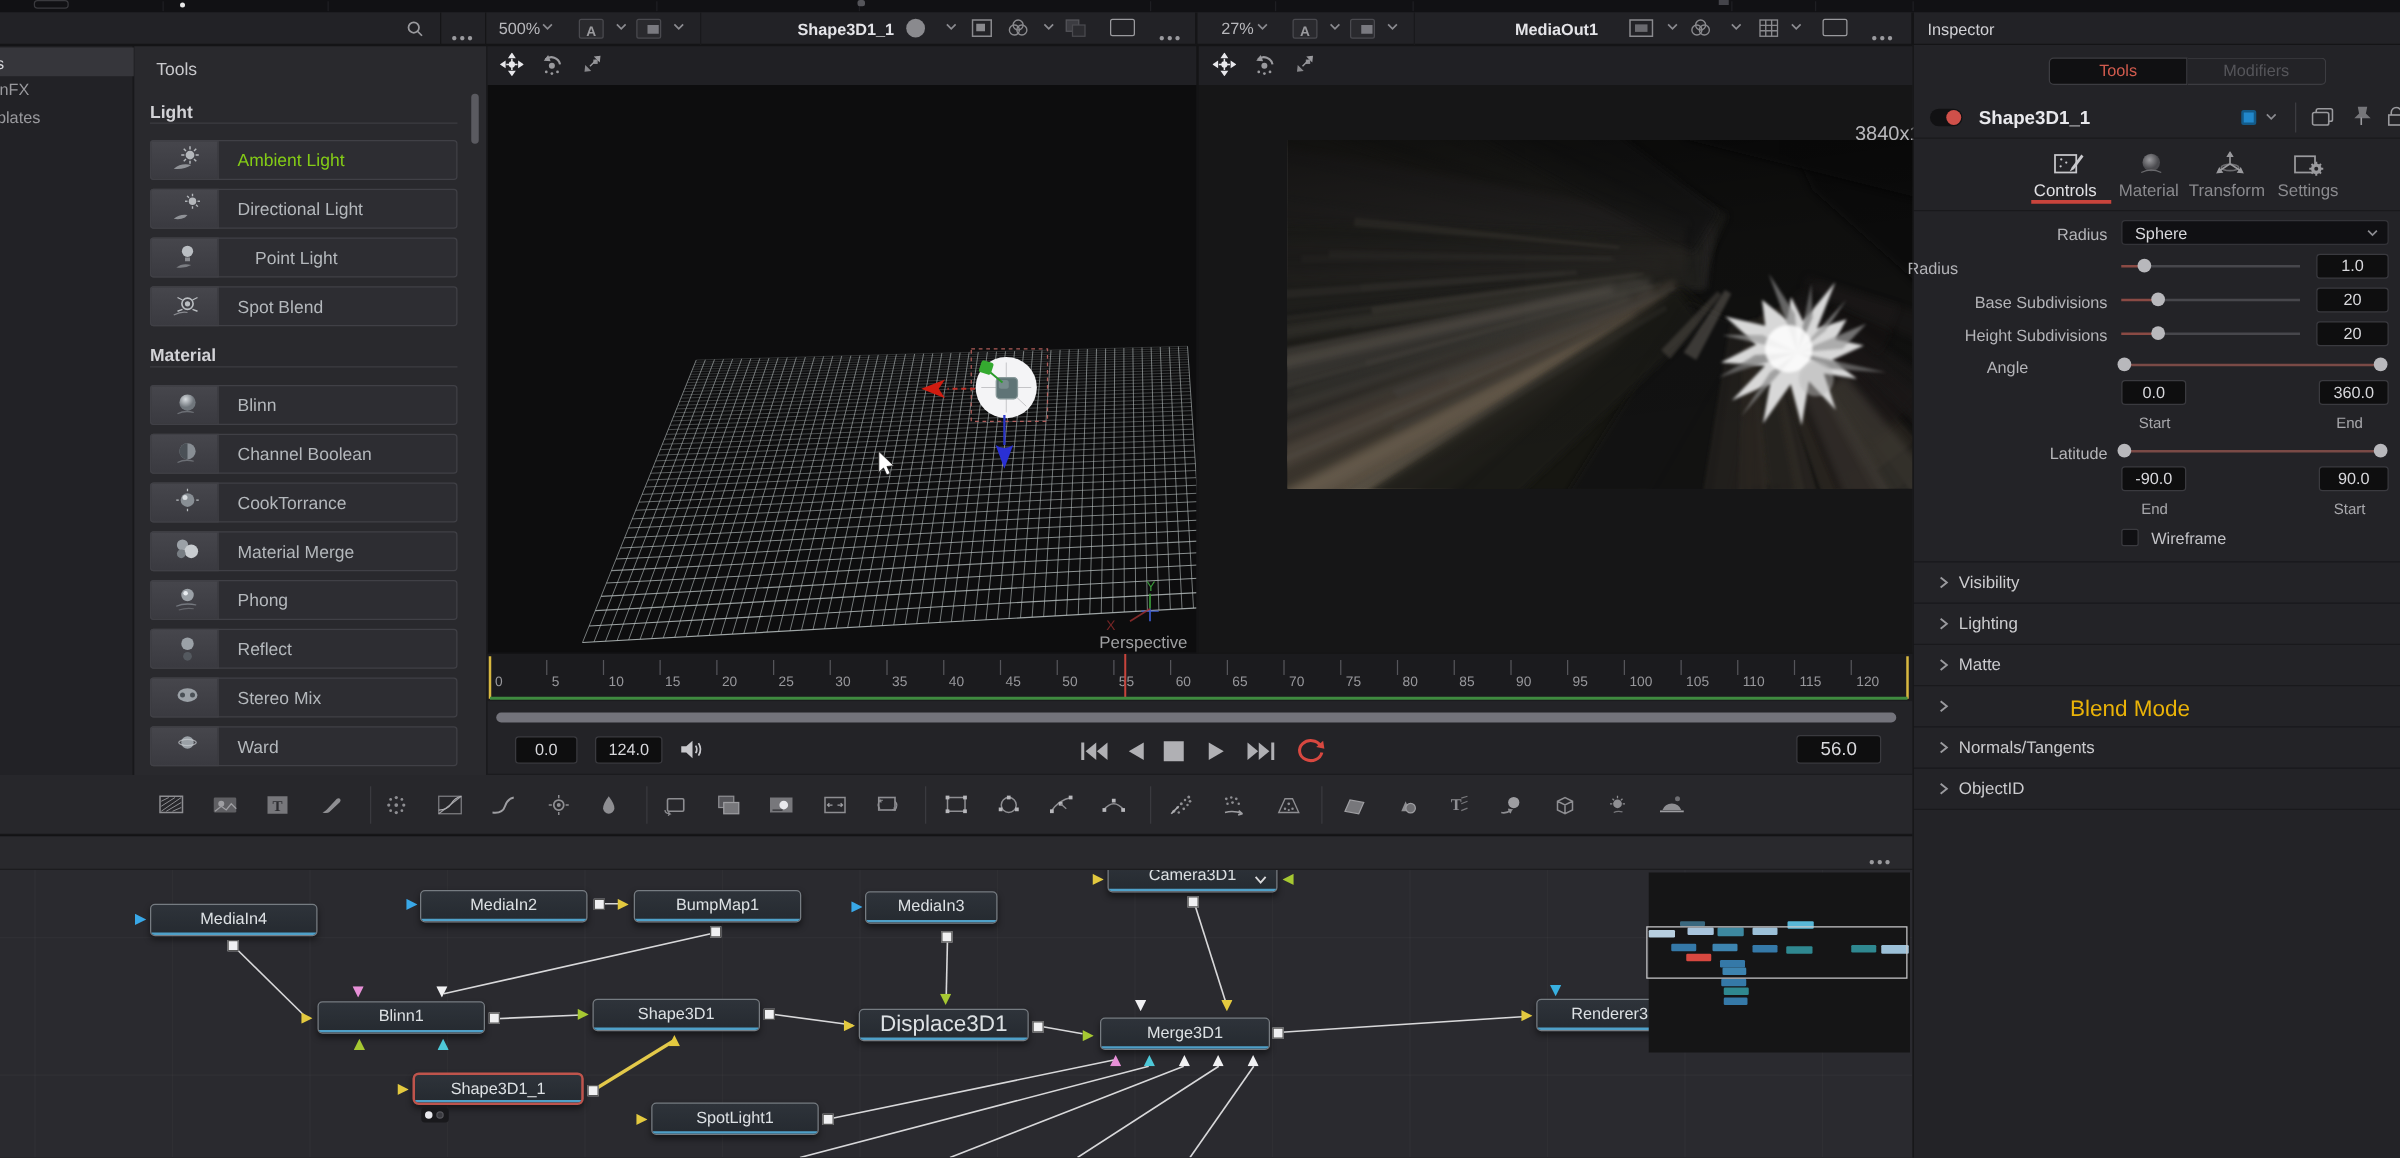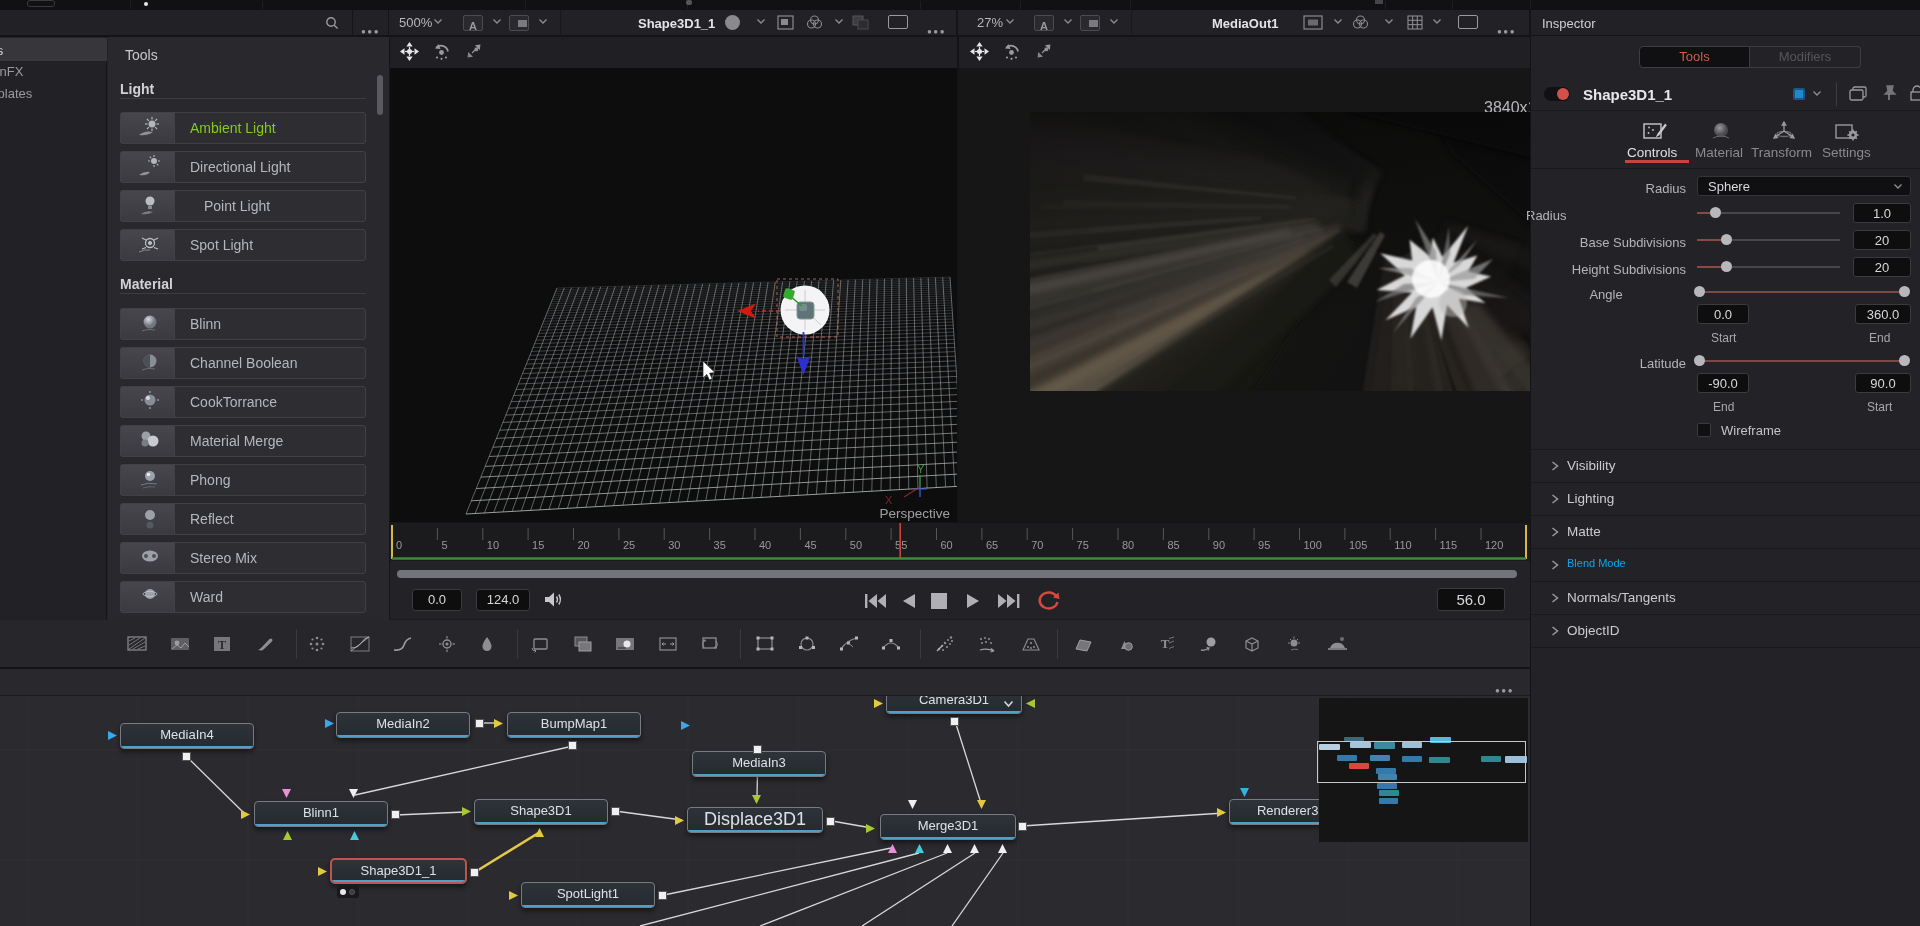--- a/index.html
+++ b/index.html
@@ -175,21 +175,21 @@
     <span class="abs" style="left:204px;top:198px;color:#b4b8bc;font-size:14px">Point Light</span>
     <div class="abs" style="left:120px;top:229px;width:246px;height:32px;background:#2d2d32;border:1px solid #404046;border-radius:3px;overflow:hidden"></div>
     <div class="abs" style="left:120px;top:229px;width:55px;height:32px;background:linear-gradient(#46464c,#3a3a40);border:1px solid #404046;border-radius:3px 0 0 3px"><svg width="54" height="30" viewBox="0 0 54 30">
         <g fill="none" stroke="#c8ccd0" opacity="0.9">
           <circle cx="29" cy="13" r="4.5" stroke-width="1.3"></circle>
           <circle cx="29" cy="13" r="1.6" fill="#c8ccd0"></circle>
           <path d="M21 8 l4 2 M37 8 l-4 2 M21 19 l4 -1.5 M37 19 l-4 -1.5" stroke-width="1.1"></path>
           <path d="M18 22 q6 -3 11 -2" stroke-width="1" opacity="0.6"></path>
         </g>
       </svg></div>
-    <span class="abs" style="left:190px;top:237px;color:#b4b8bc;font-size:14px">Spot Light</span>
+    <span class="abs" style="left:190px;top:237px;color:#b4b8bc;font-size:14px">Spot Blend</span>
     <div class="abs" style="left:120px;top:308px;width:246px;height:32px;background:#2d2d32;border:1px solid #404046;border-radius:3px;overflow:hidden"></div>
     <div class="abs" style="left:120px;top:308px;width:55px;height:32px;background:linear-gradient(#46464c,#3a3a40);border:1px solid #404046;border-radius:3px 0 0 3px"><svg width="54" height="30" viewBox="0 0 54 30">
         <defs>
           <radialGradient id="sg" cx="0.38" cy="0.3">
             <stop offset="0" stop-color="#d8dce0"></stop>
             <stop offset="1" stop-color="#70767c"></stop>
           </radialGradient>
         </defs>
         <circle cx="29" cy="13" r="6.5" fill="url(#sg)"></circle>
         <path d="M21 22 q6 -3 13 -1" stroke="#9aa0a6" fill="none" opacity="0.5"></path>
@@ -884,21 +884,21 @@
         </svg>
         <div class="abs" style="left:475px;top:719px;width:9px;height:9px;background:#f0f0f2;border:1px solid #555"></div>
         <svg class="abs" style="left:494px;top:719px" width="9" height="9" viewBox="0 0 9 9">
           <path d="M0 0 L9 4.5 L0 9 z" fill="#e3c93f"></path>
         </svg>
         <div class="abs" style="left:507px;top:712px;width:134px;height:26px;background:linear-gradient(#2e333a,#252a30);border:1px solid #767c82;border-radius:4px;box-shadow:0 3px 5px rgba(0,0,0,0.45);overflow:hidden">
           <div class="abs" style="left:0;right:0;bottom:0;height:2.5px;background:#4fa0c8"></div>
           <div class="abs" style="left:0;right:0;top:0;bottom:0;text-align:center"><span style="color:#dde1e4;font-size:13px;line-height:22px">BumpMap1</span></div>
         </div>
         <div class="abs" style="left:568px;top:741px;width:9px;height:9px;background:#f0f0f2;border:1px solid #555"></div>
-        <div class="abs" style="left:692px;top:751px;width:134px;height:26px;background:linear-gradient(#2e333a,#252a30);border:1px solid #767c82;border-radius:4px;box-shadow:0 3px 5px rgba(0,0,0,0.45);overflow:hidden">
+        <div class="abs" style="left:692px;top:713px;width:106px;height:26px;background:linear-gradient(#2e333a,#252a30);border:1px solid #767c82;border-radius:4px;box-shadow:0 3px 5px rgba(0,0,0,0.45);overflow:hidden">
           <div class="abs" style="left:0;right:0;bottom:0;height:2.5px;background:#4fa0c8"></div>
           <div class="abs" style="left:0;right:0;top:0;bottom:0;text-align:center"><span style="color:#dde1e4;font-size:13px;line-height:22px">MediaIn3</span></div>
         </div>
         <svg class="abs" style="left:681px;top:721px" width="9" height="9" viewBox="0 0 9 9">
           <path d="M0 0 L9 4.5 L0 9 z" fill="#39a8e8"></path>
         </svg>
         <div class="abs" style="left:753px;top:745px;width:9px;height:9px;background:#f0f0f2;border:1px solid #555"></div>
         <div class="abs" style="left:886px;top:688px;width:136px;height:26px;background:linear-gradient(#2e333a,#252a30);border:1px solid #767c82;border-radius:4px;box-shadow:0 3px 5px rgba(0,0,0,0.45);overflow:hidden">
           <div class="abs" style="left:0;right:0;bottom:0;height:2.5px;background:#4fa0c8"></div>
           <div class="abs" style="left:0;right:0;top:0;bottom:0;text-align:center"><span style="color:#dde1e4;font-size:13px;line-height:22px">Camera3D1</span></div>
@@ -1168,21 +1168,21 @@
     <span class="abs" style="left:1567px;top:491px;color:#cccccf;font-size:13.5px">Lighting</span>
     <div class="abs" style="left:1531px;top:515px;width:389px;height:1px;background:#19191c"></div>
     <svg class="abs" style="left:1551px;top:527px" width="8" height="10" viewBox="0 0 8 10">
       <path d="M1.5 1 L6.5 5 L1.5 9" fill="none" stroke="#9a9a9e" stroke-width="1.5"></path>
     </svg>
     <span class="abs" style="left:1567px;top:524px;color:#cccccf;font-size:13.5px">Matte</span>
     <div class="abs" style="left:1531px;top:548px;width:389px;height:1px;background:#19191c"></div>
     <svg class="abs" style="left:1551px;top:560px" width="8" height="10" viewBox="0 0 8 10">
       <path d="M1.5 1 L6.5 5 L1.5 9" fill="none" stroke="#9a9a9e" stroke-width="1.5"></path>
     </svg>
-    <span class="abs" style="left:1567px;top:557px;color:#0ea5e9;font-size:11px">Blend Mode</span>
+    <span class="abs" style="left:1656px;top:557px;color:#eab308;font-size:18px">Blend Mode</span>
     <div class="abs" style="left:1531px;top:581px;width:389px;height:1px;background:#19191c"></div>
     <svg class="abs" style="left:1551px;top:593px" width="8" height="10" viewBox="0 0 8 10">
       <path d="M1.5 1 L6.5 5 L1.5 9" fill="none" stroke="#9a9a9e" stroke-width="1.5"></path>
     </svg>
     <span class="abs" style="left:1567px;top:590px;color:#cccccf;font-size:13.5px">Normals/Tangents</span>
     <div class="abs" style="left:1531px;top:614px;width:389px;height:1px;background:#19191c"></div>
     <svg class="abs" style="left:1551px;top:626px" width="8" height="10" viewBox="0 0 8 10">
       <path d="M1.5 1 L6.5 5 L1.5 9" fill="none" stroke="#9a9a9e" stroke-width="1.5"></path>
     </svg>
     <span class="abs" style="left:1567px;top:623px;color:#cccccf;font-size:13.5px">ObjectID</span>

